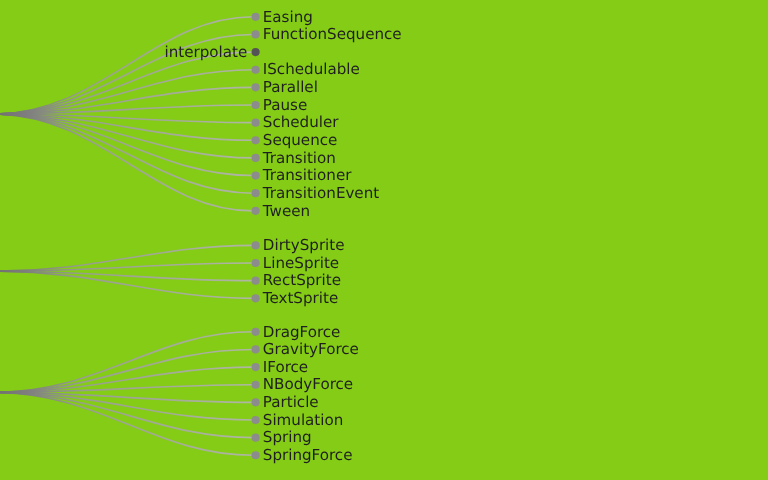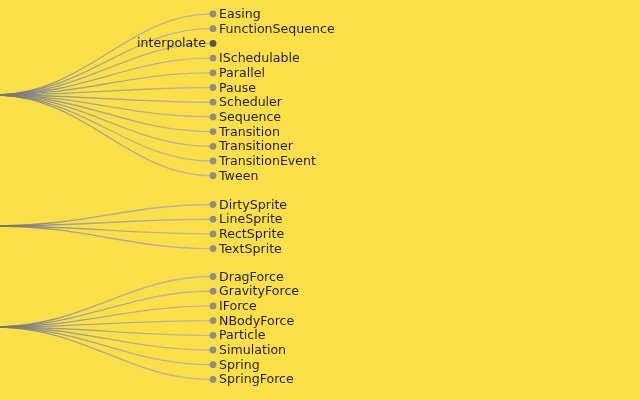--- a/index.html
+++ b/index.html
@@ -10,21 +10,21 @@
   body {
     width: 640px;
     height: 400px;
     overflow: hidden;
     font-family: "DejaVu Sans", sans-serif;
   }
   #diagram-root {
     position: relative;
     width: 640px;
     height: 400px;
-    background: #fde047;
+    background: #84cc16;
   }
   #tree-svg {
     position: absolute;
     top: 0;
     left: 0;
     width: 640px;
     height: 400px;
     display: block;
   }
   .edge-path {

